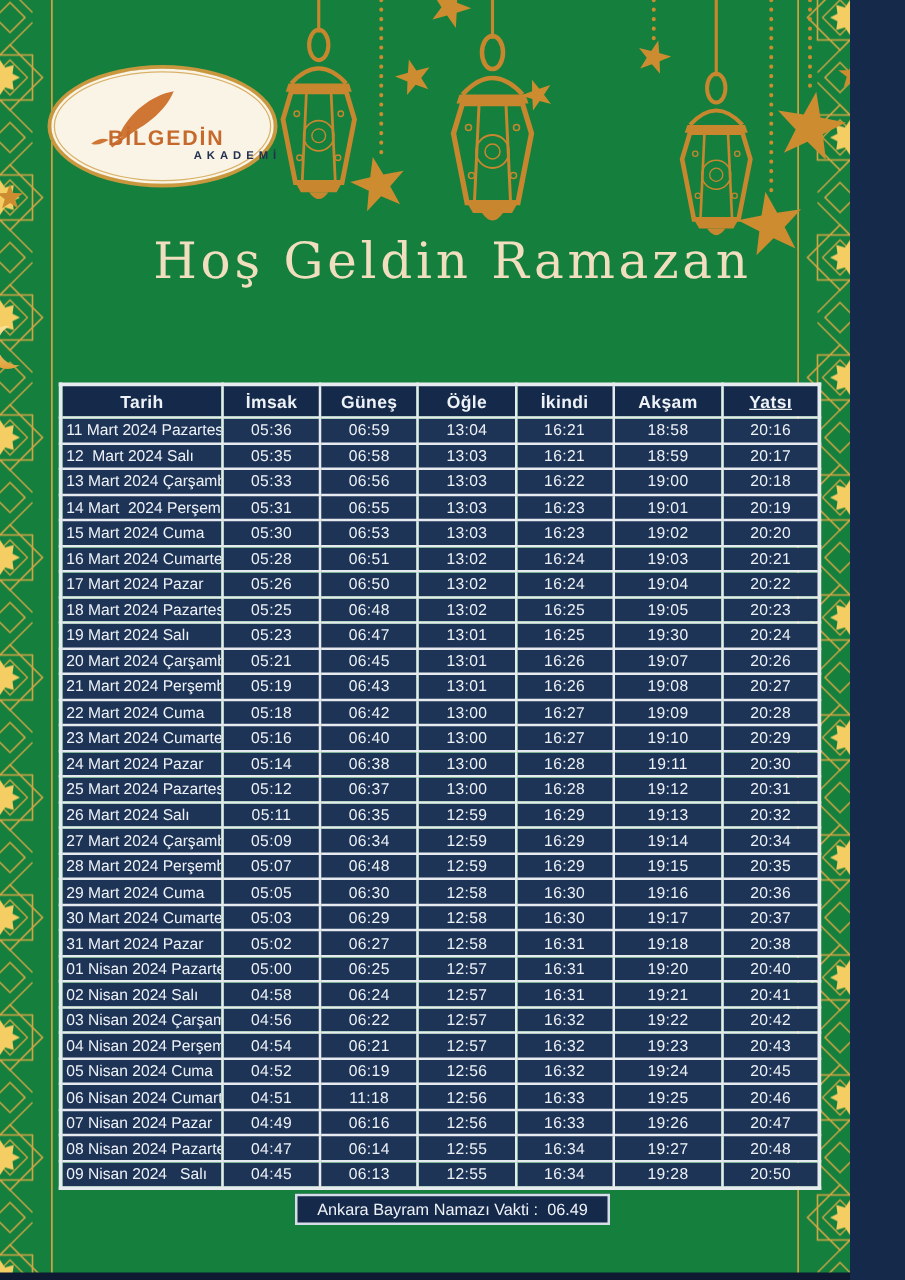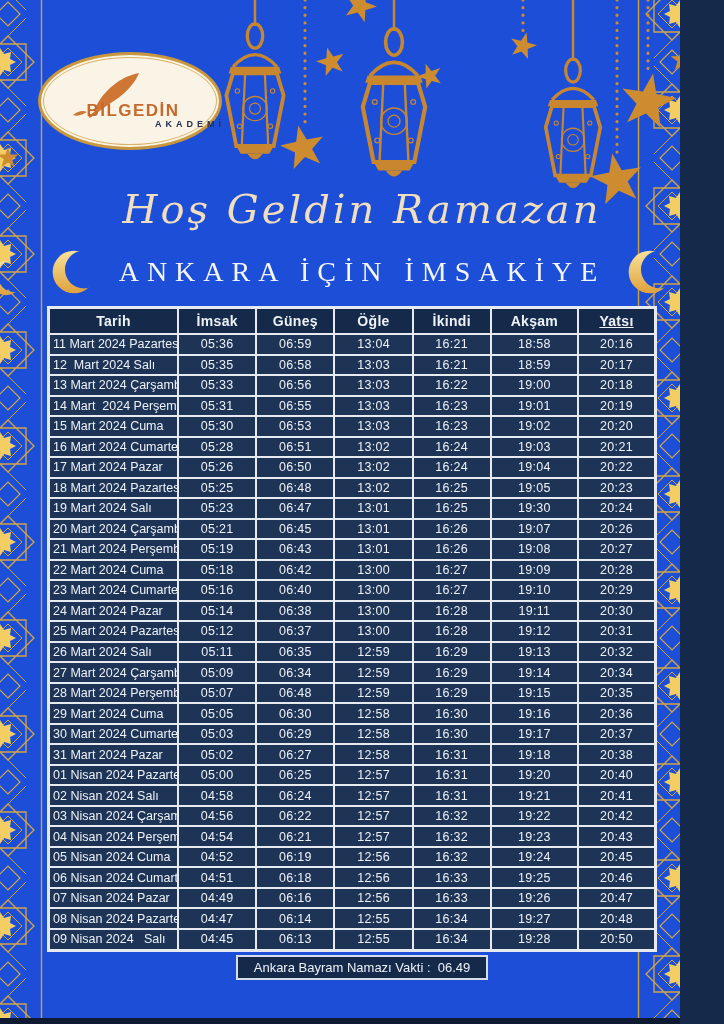--- a/index.html
+++ b/index.html
@@ -1,38 +1,38 @@
 <!DOCTYPE html>
 <html><head>
 <meta charset="utf-8">
 <style>
   html,body{margin:0;padding:0;}
   body{width:724px;height:1024px;background:#15294b;font-family:"Liberation Sans",sans-serif;}
-  .page{position:relative;width:680px;height:1024px;background:#1d4ed8;overflow:hidden;}
+  .page{position:relative;width:680px;height:1024px;background:#15803d;overflow:hidden;}
 
   
   .side-ornament{position:absolute;top:0;height:1024px;width:48px;pointer-events:none;}
   .side-ornament.left{left:0;}
   .side-ornament.right{right:0;transform:scaleX(-1);}
 
   
   .top-deco{position:absolute;top:0;left:0;width:724px;height:215px;pointer-events:none;}
 
   
   .logo{position:absolute;left:38px;top:52px;width:178px;height:92px;background:#faf4e6;
         border:3px solid #c9973d;border-radius:50%;box-shadow:inset 0 0 0 2px #faf4e6, inset 0 0 0 3px #d8b268;}
   .logo-quill{position:absolute;left:22px;top:8px;width:92px;height:62px;}
   .logo-title{position:absolute;left:0;right:-6px;top:46px;text-align:center;font-size:17px;font-weight:700;
         color:#c56a2c;letter-spacing:1.5px;}
   .logo-subtitle{position:absolute;left:0;right:-6px;top:64px;text-align:right;font-size:9px;font-weight:700;
         color:#23314f;letter-spacing:4px;}
 
   
   .script-title{position:absolute;left:0;top:186px;width:724px;text-align:center;
-        font-family:"DejaVu Serif",serif;font-style:italic;font-size:40px;color:#f0debe;letter-spacing:3px;}
+        font-family:"DejaVu Serif",serif;font-size:40px;color:#f0debe;letter-spacing:3px;}
   .main-title-row{position:absolute;left:0;top:242px;width:724px;height:60px;
         display:flex;align-items:center;justify-content:center;gap:22px;}
   .main-title{font-family:"Liberation Serif",serif;font-size:28px;color:#f3f5f9;letter-spacing:8px;white-space:pre;}
   .moon{width:46px;height:58px;flex:0 0 auto;}
 
   
   .table-wrap{position:absolute;left:47px;top:306px;width:610px;}
   table.prayer{width:610px;height:646px;border-collapse:collapse;table-layout:fixed;}
   table.prayer th,table.prayer td{border:2px solid #e7eaef;color:#eef2f7;overflow:hidden;}
   table.prayer{border:3px solid #e7eaef;}
@@ -169,29 +169,20 @@
     <div class="logo-title">BİLGEDİN</div>
     <div class="logo-subtitle">AKADEMİ</div>
   </div>
 
   <svg class="left-moon-edge" viewBox="-28 -30 56 60">
     <circle cx="0" cy="0" r="24" fill="url(#moongrad)" mask="url(#mooncut)"></circle>
   </svg>
 
   <div class="script-title">Hoş Geldin Ramazan</div>
 
-  <div class="main-title-row">
-    <svg class="moon" viewBox="-28 -30 56 60">
-      <circle cx="0" cy="0" r="26" fill="url(#moongrad)" mask="url(#mooncut)"></circle>
-    </svg>
-    <div class="main-title">ANKARA İÇİN İMSAKİYE</div>
-    <svg class="moon" viewBox="-28 -30 56 60">
-      <circle cx="0" cy="0" r="26" fill="url(#moongrad)" mask="url(#mooncut)"></circle>
-    </svg>
-  </div>
 
   <div class="table-wrap">
     <table class="prayer">
         <thead>
           <tr>
             <th class="c0">Tarih</th>
             <th class="c1">İmsak</th>
             <th class="c2">Güneş</th>
             <th class="c3">Öğle</th>
             <th class="c4">İkindi</th>
@@ -430,21 +421,21 @@
             <td class="time">04:52</td>
             <td class="time">06:19</td>
             <td class="time">12:56</td>
             <td class="time">16:32</td>
             <td class="time">19:24</td>
             <td class="time">20:45</td>
           </tr>
           <tr>
             <td class="date">06 Nisan 2024 Cumartesi</td>
             <td class="time">04:51</td>
-            <td class="time">06:18</td>
+            <td class="time">11:18</td>
             <td class="time">12:56</td>
             <td class="time">16:33</td>
             <td class="time">19:25</td>
             <td class="time">20:46</td>
           </tr>
           <tr>
             <td class="date">07 Nisan 2024 Pazar</td>
             <td class="time">04:49</td>
             <td class="time">06:16</td>
             <td class="time">12:56</td>

